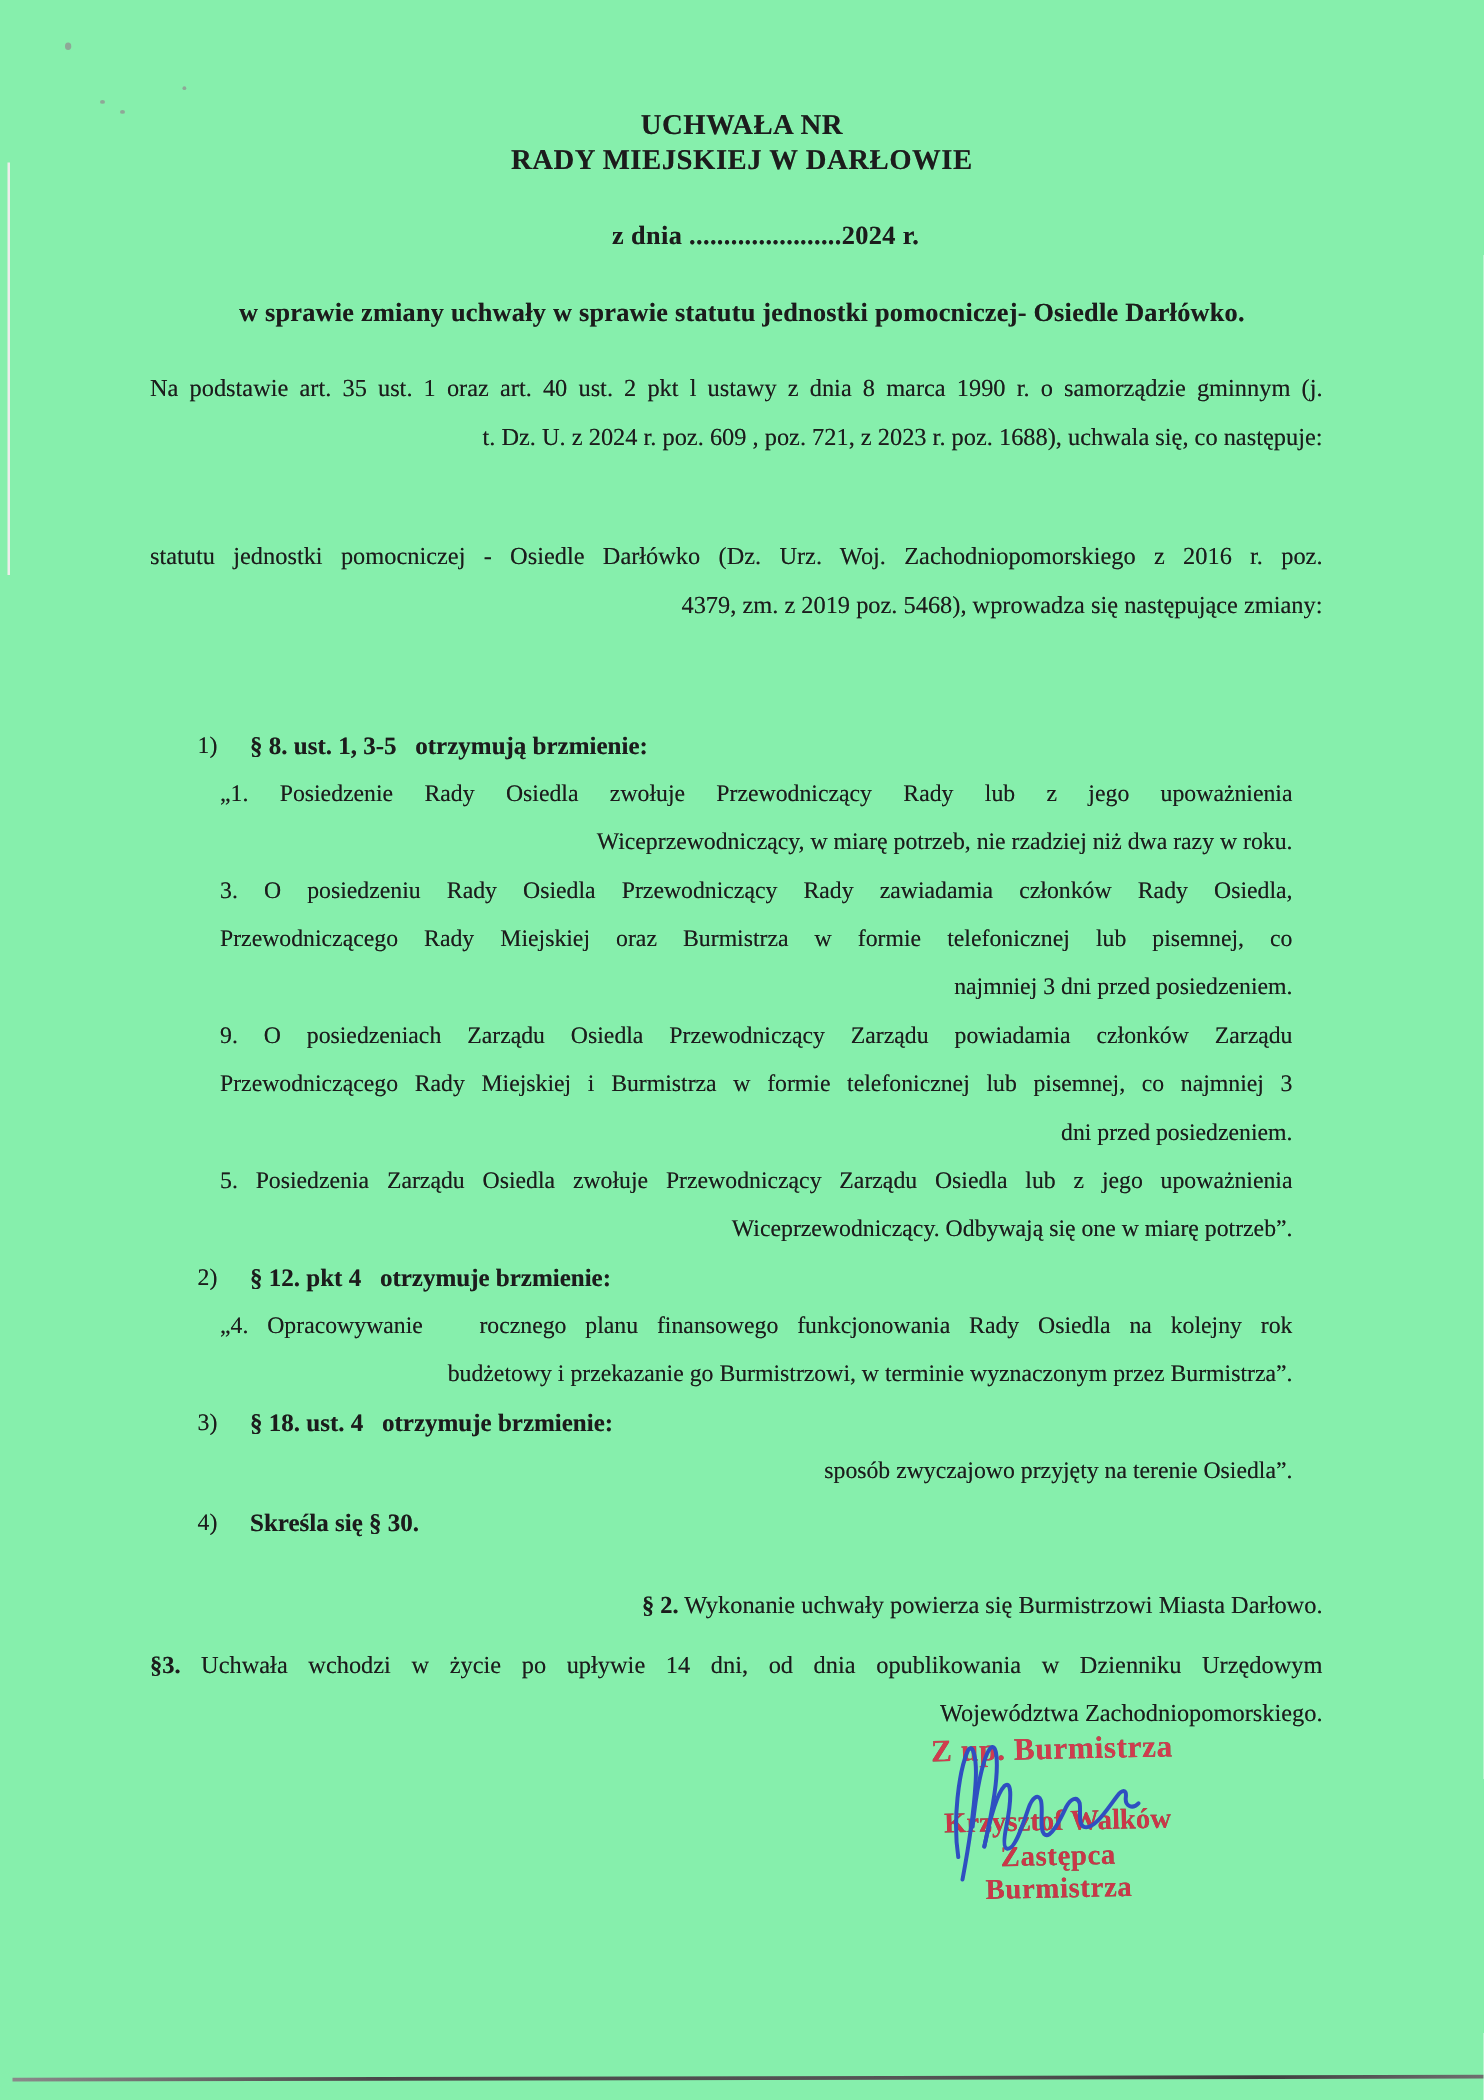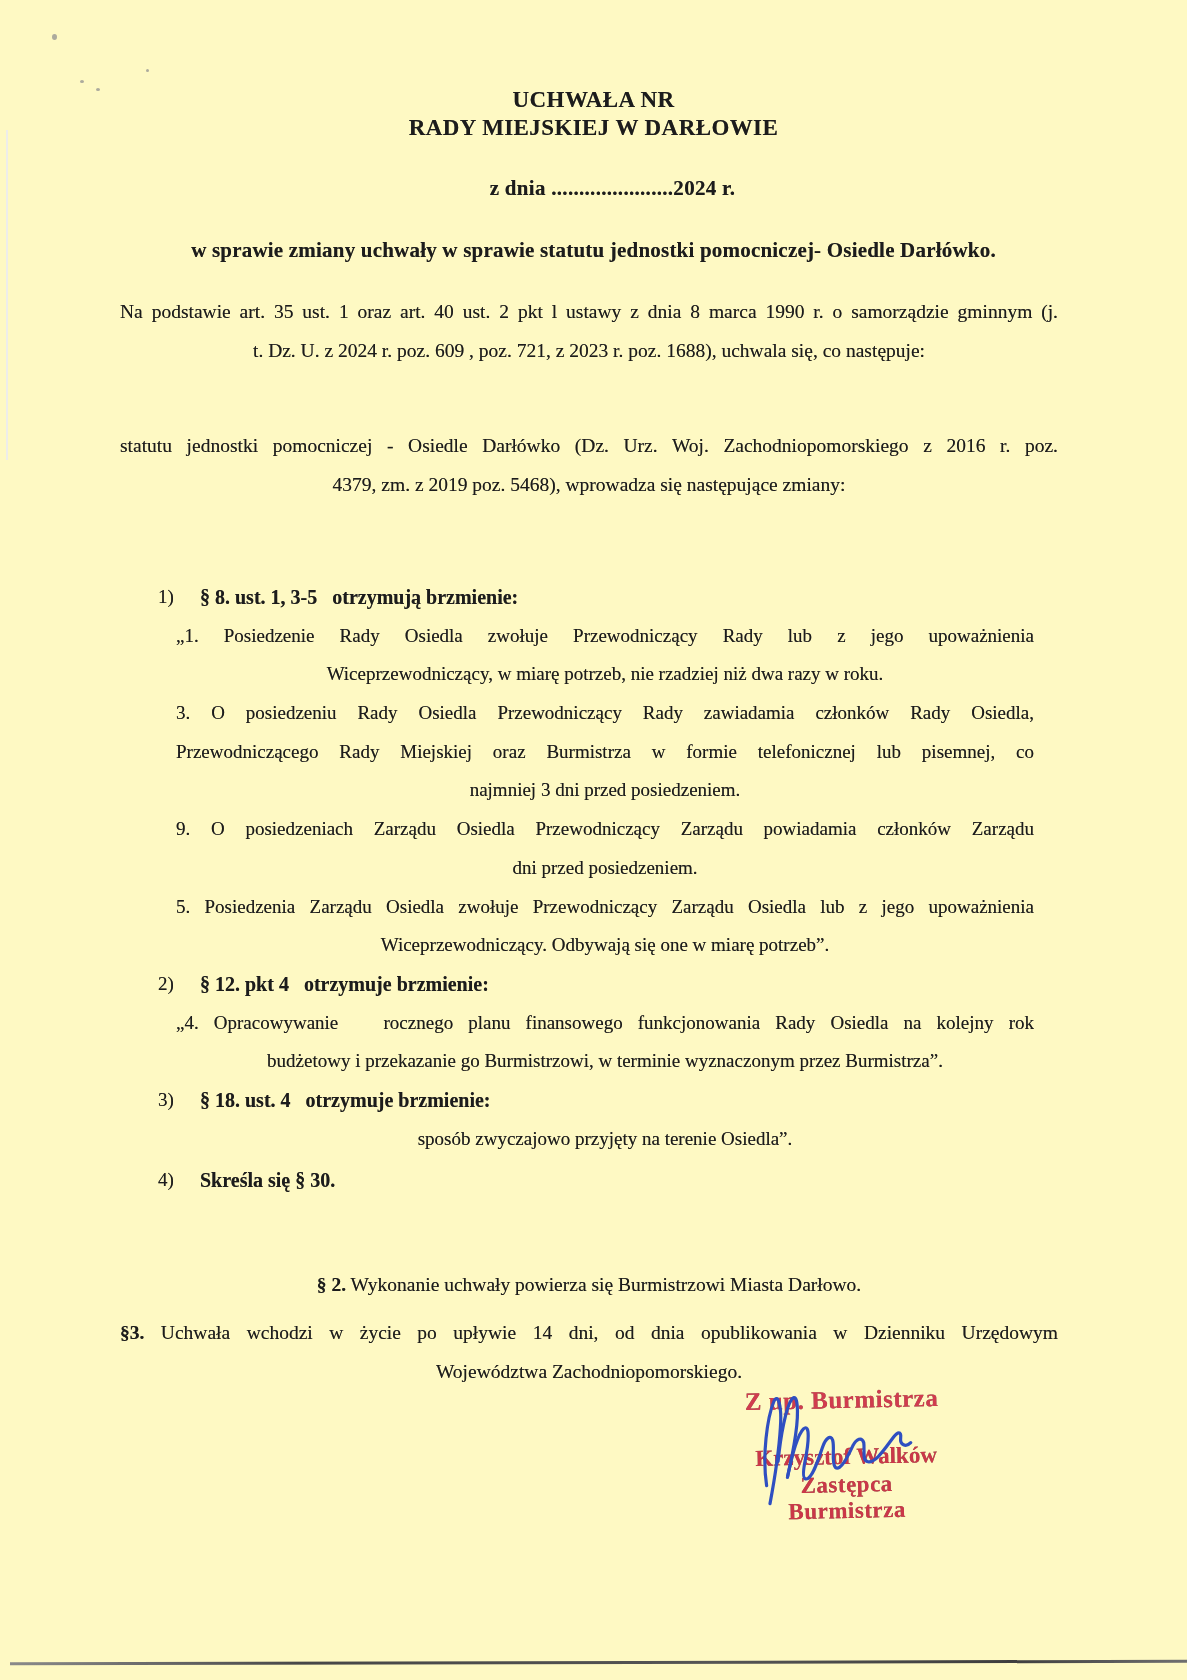--- a/index.html
+++ b/index.html
@@ -1,32 +1,32 @@
 <!DOCTYPE html>
 <html lang="pl"><head>
 <meta charset="utf-8">
 <style>
   html,body { margin:0; padding:0; background:#ffffff; }
   .page {
-    position:relative; width:1187px; height:1680px; background:#fef9c3;
+    position:relative; width:1187px; height:1680px; background:#86efac;
     font-family:"Liberation Serif","DejaVu Serif",serif; color:#1c1c1c;
     overflow:hidden;
     text-shadow: 0 0 .45px rgba(20,20,20,.55);
   }
   .abs { position:absolute; }
 
   
   .title { left:0; width:100%; text-align:center; font-weight:bold; font-size:23px; line-height:28px; letter-spacing:.4px; }
   .dateline { left:0; width:100%; text-align:center; font-weight:bold; font-size:21px; letter-spacing:.3px;padding-left:19px; }
   .subject { left:0; width:100%; text-align:center; font-weight:bold; font-size:21px; letter-spacing:.2px; }
 
   
   .para { left:120px; width:938px; font-size:19.5px; line-height:38.8px; }
   .para .jline, .list .jline { text-align:justify; text-align-last:justify; white-space:pre-wrap; height:38.8px; overflow:hidden; }
-  .para .lline, .list .lline { text-align:center; white-space:pre-wrap; height:38.8px; overflow:hidden; }
+  .para .lline, .list .lline { text-align:right; white-space:pre-wrap; height:38.8px; overflow:hidden; }
   b { font-weight:bold; }
 
   
   .list { left:120px; width:938px; font-size:19px; line-height:38.7px; }
   .list .row { position:relative; height:38.7px; overflow:visible; }
   .list .num { position:absolute; left:38px; top:0; }
   .list .head { position:absolute; left:80px; top:0; font-weight:bold; font-size:20px; white-space:pre-wrap; }
   .list .body-line { margin-left:56px; width:858px; }
   .list .jline, .list .lline { height:38.7px; }
 
@@ -79,20 +79,21 @@
     <div class="row">
       <span class="num">1)</span>
       <span class="head">§ 8. ust. 1, 3-5   otrzymują brzmienie:</span>
     </div>
     <div class="body-line jline">„1.  Posiedzenie  Rady  Osiedla  zwołuje  Przewodniczący  Rady  lub  z  jego  upoważnienia</div>
     <div class="body-line lline">Wiceprzewodniczący, w miarę potrzeb, nie rzadziej niż dwa razy w roku.</div>
     <div class="body-line jline">3. O posiedzeniu Rady Osiedla Przewodniczący Rady zawiadamia członków Rady Osiedla,</div>
     <div class="body-line jline">Przewodniczącego Rady Miejskiej oraz Burmistrza w formie telefonicznej lub pisemnej, co</div>
     <div class="body-line lline">najmniej 3 dni przed posiedzeniem.</div>
     <div class="body-line jline">9. O posiedzeniach Zarządu Osiedla Przewodniczący Zarządu powiadamia członków Zarządu</div>
+    <div class="body-line jline">Przewodniczącego Rady Miejskiej i Burmistrza w formie telefonicznej lub pisemnej, co najmniej 3</div>
     <div class="body-line lline">dni przed posiedzeniem.</div>
     <div class="body-line jline">5. Posiedzenia Zarządu Osiedla zwołuje Przewodniczący Zarządu Osiedla lub z jego upoważnienia</div>
     <div class="body-line lline">Wiceprzewodniczący. Odbywają się one w miarę potrzeb”.</div>
 
     <div class="row">
       <span class="num">2)</span>
       <span class="head">§ 12. pkt 4   otrzymuje brzmienie:</span>
     </div>
     <div class="body-line jline">„4. Opracowywanie   rocznego planu finansowego funkcjonowania Rady Osiedla na kolejny rok</div>
     <div class="body-line lline">budżetowy i przekazanie go Burmistrzowi, w terminie wyznaczonym przez Burmistrza”.</div>

